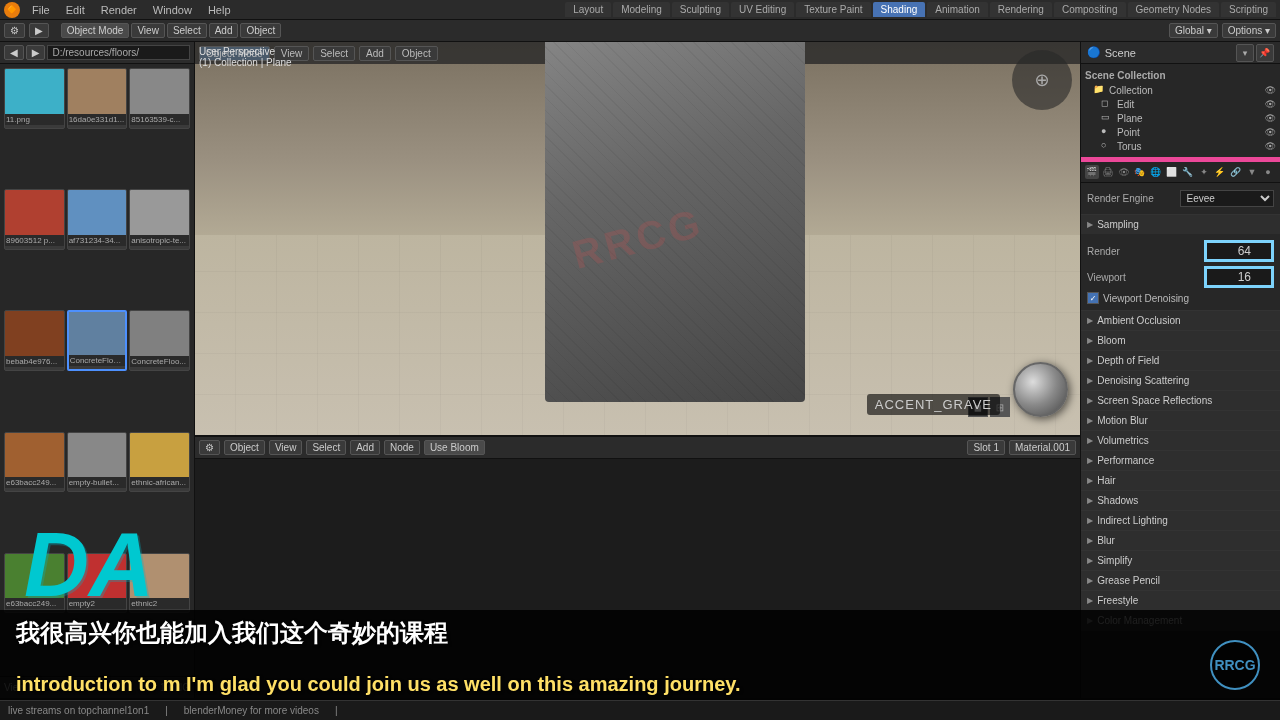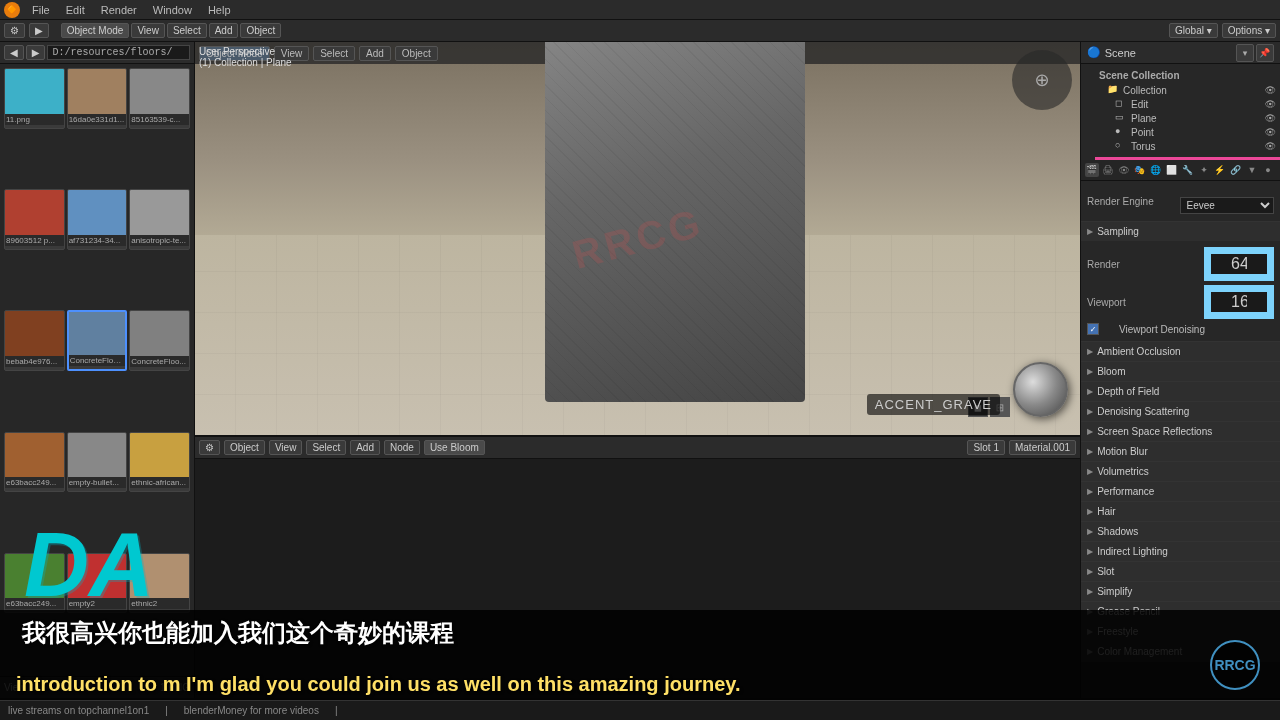--- a/index.html
+++ b/index.html
@@ -72,21 +72,20 @@
       gap: 2px;
       border-bottom: 1px solid #111;
     }
     #asset-path {
       background: #1a1a1a;
       border: 1px solid #444;
       color: #aaa;
       font-size: 10px;
       padding: 1px 4px;
       flex: 1;
-      font-family: Liberation Mono, monospace;
     }
     #asset-grid {
       display: grid;
       grid-template-columns: repeat(3, 1fr);
       gap: 2px;
       padding: 4px;
       overflow-y: auto;
       flex: 1;
     }
     .asset-item {
@@ -272,22 +271,21 @@
       width: 18px; height: 18px;
       background: #3a3a3a;
       border: 1px solid #555;
       border-radius: 2px;
       display: flex; align-items: center; justify-content: center;
       font-size: 9px; color: #aaa; cursor: pointer;
     }
 
     #scene-collection {
       padding: 4px;
-      border-bottom: 3px solid #ec4899;
-      margin-left: 14px;
+      border-bottom: 5px solid #ec4899;
     }
     .scene-col-header {
       font-size: 10px;
       color: #aaa;
       padding: 2px 0;
       font-weight: bold;
     }
     .scene-item {
       display: flex;
       align-items: center;
@@ -336,23 +334,23 @@
     .prop-row {
       display: flex;
       align-items: center;
       padding: 2px 0;
       font-size: 10px;
       color: #bbb;
     }
     .prop-label { flex: 1; color: #aaa; }
     .prop-value {
       background: #1a1a1a;
-      border: 7px solid #7dd3fc;
+      border: 3px solid #7dd3fc;
       color: #ccc;
-      font-size: 16px;
+      font-size: 12px;
       padding: 1px 20px;
       width: 70px;
       text-align: right;
     }
     .prop-select {
       background: #1a1a1a;
       border: 1px solid #444;
       color: #ccc;
       font-size: 10px;
       padding: 1px 2px;
@@ -379,21 +377,21 @@
       bottom: 0; left: 0; right: 0;
       height: 110px;
       background: rgba(0,0,0,0.85);
       display: flex;
       flex-direction: column;
       justify-content: flex-end;
     }
     .subtitle-cn {
       font-size: 24px;
       color: #fff;
-      padding: 4px 22px;
+      padding: 4px 16px;
       font-weight: bold;
       text-shadow: 1px 1px 3px #000;
     }
     .subtitle-en {
       font-size: 20px;
       color: #ffe066;
       padding: 4px 16px;
       font-weight: bold;
       text-shadow: 1px 1px 3px #000;
       margin-top: 16px;
@@ -536,20 +534,33 @@
 
 <div id="top-menu">
   <div class="blender-logo">
     <span>🔶</span>
   </div>
   <span class="menu-item">File</span>
   <span class="menu-item">Edit</span>
   <span class="menu-item">Render</span>
   <span class="menu-item">Window</span>
   <span class="menu-item">Help</span>
+  <div class="workspace-tabs">
+    <div class="workspace-tab">Layout</div>
+    <div class="workspace-tab">Modeling</div>
+    <div class="workspace-tab">Sculpting</div>
+    <div class="workspace-tab">UV Editing</div>
+    <div class="workspace-tab">Texture Paint</div>
+    <div class="workspace-tab active">Shading</div>
+    <div class="workspace-tab">Animation</div>
+    <div class="workspace-tab">Rendering</div>
+    <div class="workspace-tab">Compositing</div>
+    <div class="workspace-tab">Geometry Nodes</div>
+    <div class="workspace-tab">Scripting</div>
+  </div>
 </div>
 
 <div id="toolbar2">
   <div class="toolbar-btn">⚙</div>
   <div class="toolbar-btn">▶</div>
   <div style="display:flex;gap:2px;margin-left:8px">
     <div class="toolbar-btn active">Object Mode</div>
     <div class="toolbar-btn">View</div>
     <div class="toolbar-btn">Select</div>
     <div class="toolbar-btn">Add</div>
@@ -765,21 +776,21 @@
       <div class="prop-icon">▼</div>
       <div class="prop-icon">●</div>
     </div>
 
     <div id="properties-panel">
 
       <div class="prop-section">
         <div class="prop-section-body">
           <div class="render-engine-row">
             <span class="prop-label">Render Engine</span>
-            <select class="prop-select" style="width:80px;margin-top:9px;">
+            <select class="prop-select" style="width:80px;">
               <option>Eevee</option>
               <option>Cycles</option>
             </select>
           </div>
         </div>
       </div>
 
       <div class="prop-section">
         <div class="prop-section-header">
           <span class="prop-section-arrow">▶</span>
@@ -789,21 +800,21 @@
           <div class="prop-row">
             <span class="prop-label">Render</span>
             <input class="prop-value" type="text" value="64" style="">
           </div>
           <div class="prop-row">
             <span class="prop-label">Viewport</span>
             <input class="prop-value" type="text" value="16" style="">
           </div>
           <div class="prop-row">
             <div class="checkbox checked"></div>
-            <span style="margin-left:20px;">Viewport Denoising</span>
+            <span style="margin-left:4px;">Viewport Denoising</span>
           </div>
         </div>
       </div>
 
       <div class="prop-section">
         <div class="prop-section-header">
           <span class="prop-section-arrow">▶</span>
           <span>Ambient Occlusion</span>
         </div>
       </div>
@@ -863,21 +874,21 @@
       </div>
       <div class="prop-section">
         <div class="prop-section-header">
           <span class="prop-section-arrow">▶</span>
           <span>Indirect Lighting</span>
         </div>
       </div>
       <div class="prop-section">
         <div class="prop-section-header">
           <span class="prop-section-arrow">▶</span>
-          <span>Slot</span>
+          <span>Blur</span>
         </div>
       </div>
       <div class="prop-section">
         <div class="prop-section-header">
           <span class="prop-section-arrow">▶</span>
           <span>Simplify</span>
         </div>
       </div>
       <div class="prop-section">
         <div class="prop-section-header">

